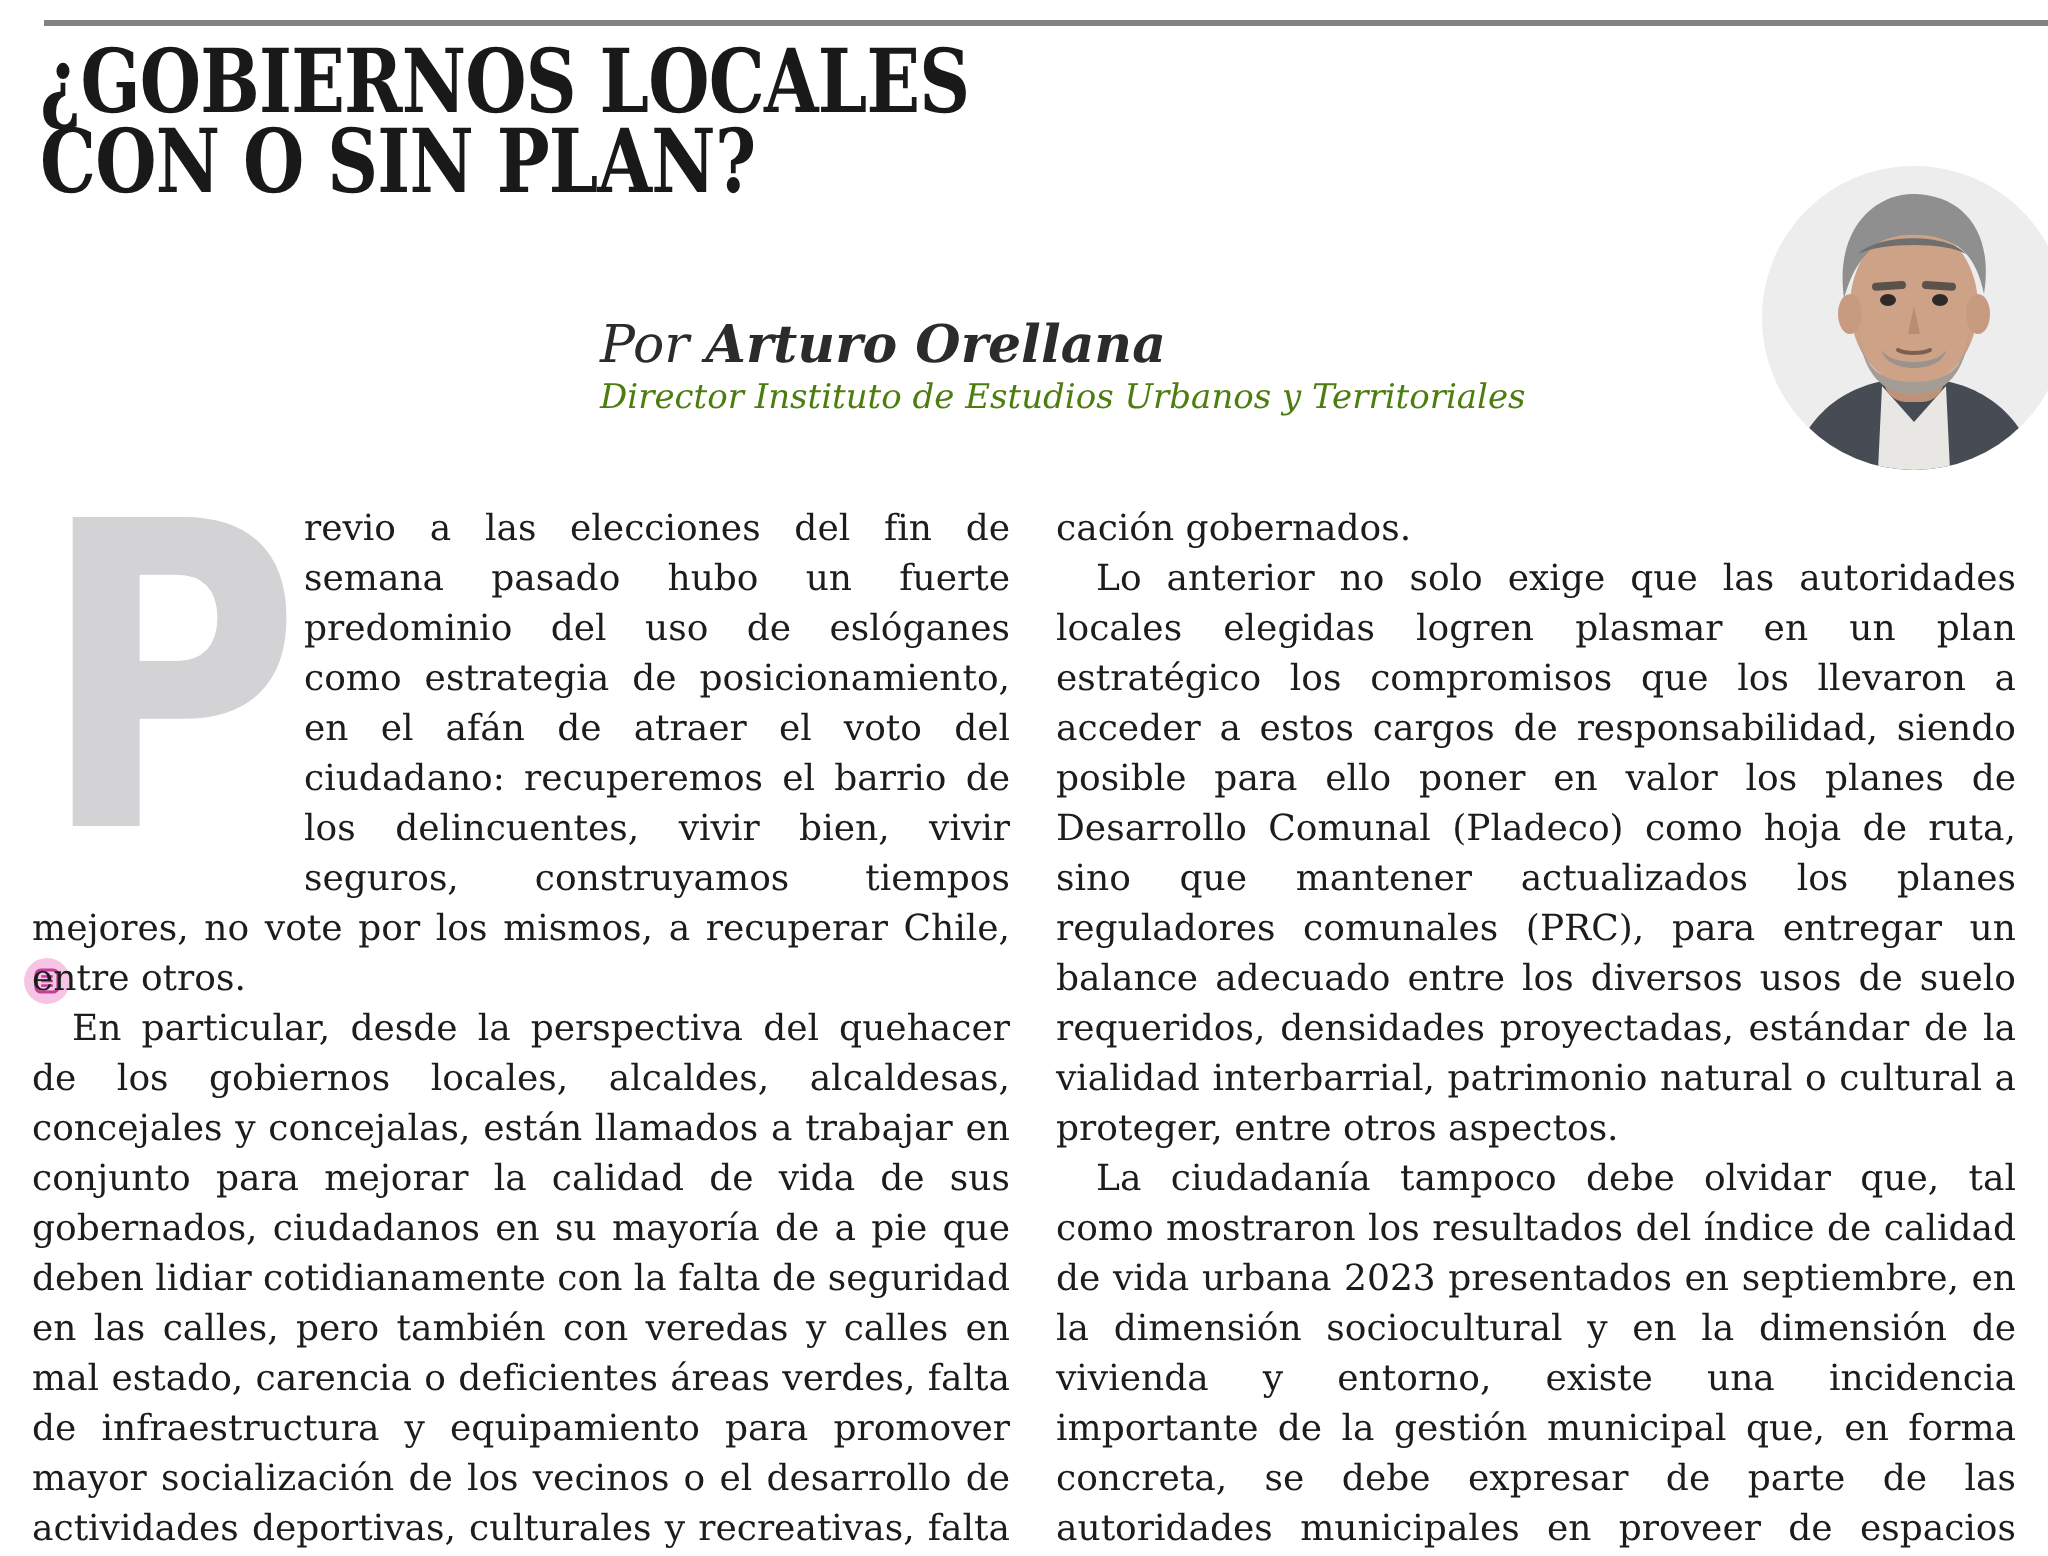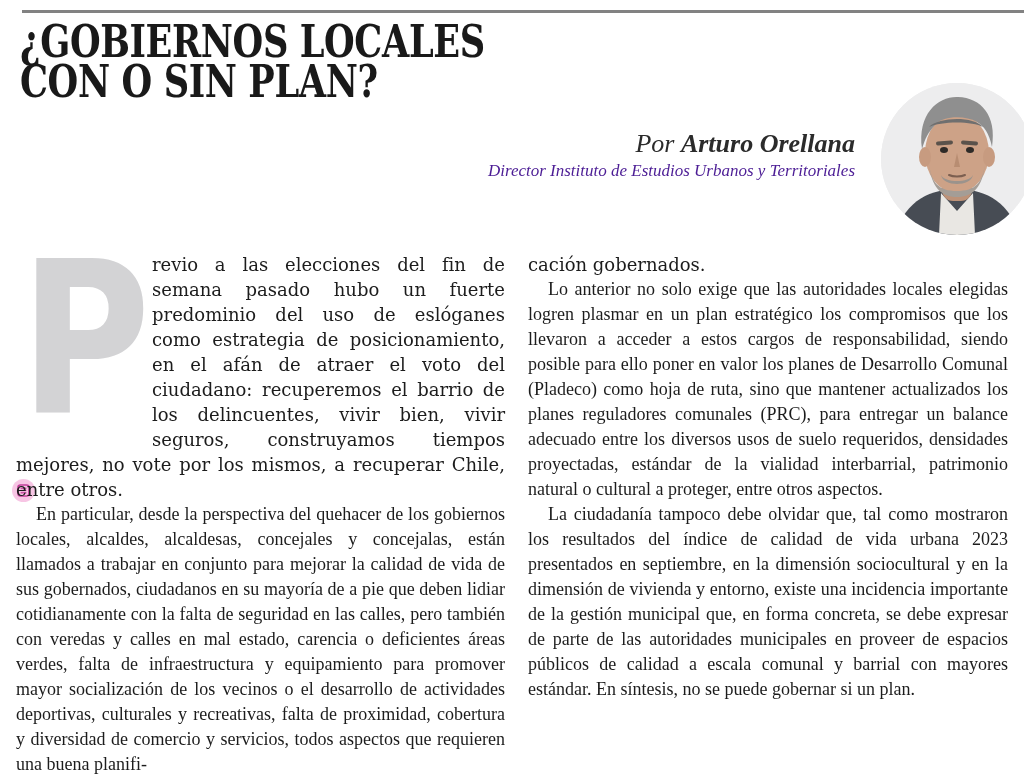--- a/index.html
+++ b/index.html
@@ -31,30 +31,29 @@
     letter-spacing: -0.5px;
     color: #191919;
     transform: scaleX(0.80);
     transform-origin: 0 0;
     white-space: nowrap;
   }
 
   
   .byline {
     position: absolute;
-    left: 300px; top: 129px;
+    left: 300px; top: 158px;
     width: 555px;
-    text-align: right;
+    text-align: left;
     font-style: italic;
     color: #2b2b2b;
-    font-family: Liberation Serif, serif;
   }
   .byline-main { font-size: 26px; line-height: 30px; }
   .byline-main .author { font-weight: bold; }
-  .byline-sub { font-size: 17px; line-height: 23px; color: #4c1d95; }
+  .byline-sub { font-size: 17px; line-height: 23px; color: #4d7c0f; }
 
   
   .photo {
     position: absolute;
     left: 881px; top: 83px;
     width: 152px; height: 152px;
     border-radius: 50%;
     overflow: hidden;
     background: #ededee;
   }
@@ -75,21 +74,21 @@
     position: absolute;
     left: 16px; top: 252px;
     width: 992px;
     display: flex;
     gap: 23px;
   }
   .col { font-size: 18px; line-height: 25px; text-align: justify; }
   .col-1 { width: 489px; }
   .col-2 { width: 480px; }
   .col p { margin: 0; }
-  .indent { text-indent: 20px; font-family: Liberation Serif, serif; }
+  .indent { text-indent: 20px; }
 
   .p-lead { position: relative; }
   .dropcap-spacer { float: left; width: 136px; height: 178px; }
   .dropcap {
     position: absolute;
     left: 4px; top: 8px;
     font-family: "DejaVu Sans", sans-serif;
     font-weight: bold;
     font-size: 212px;
     line-height: 160px;

